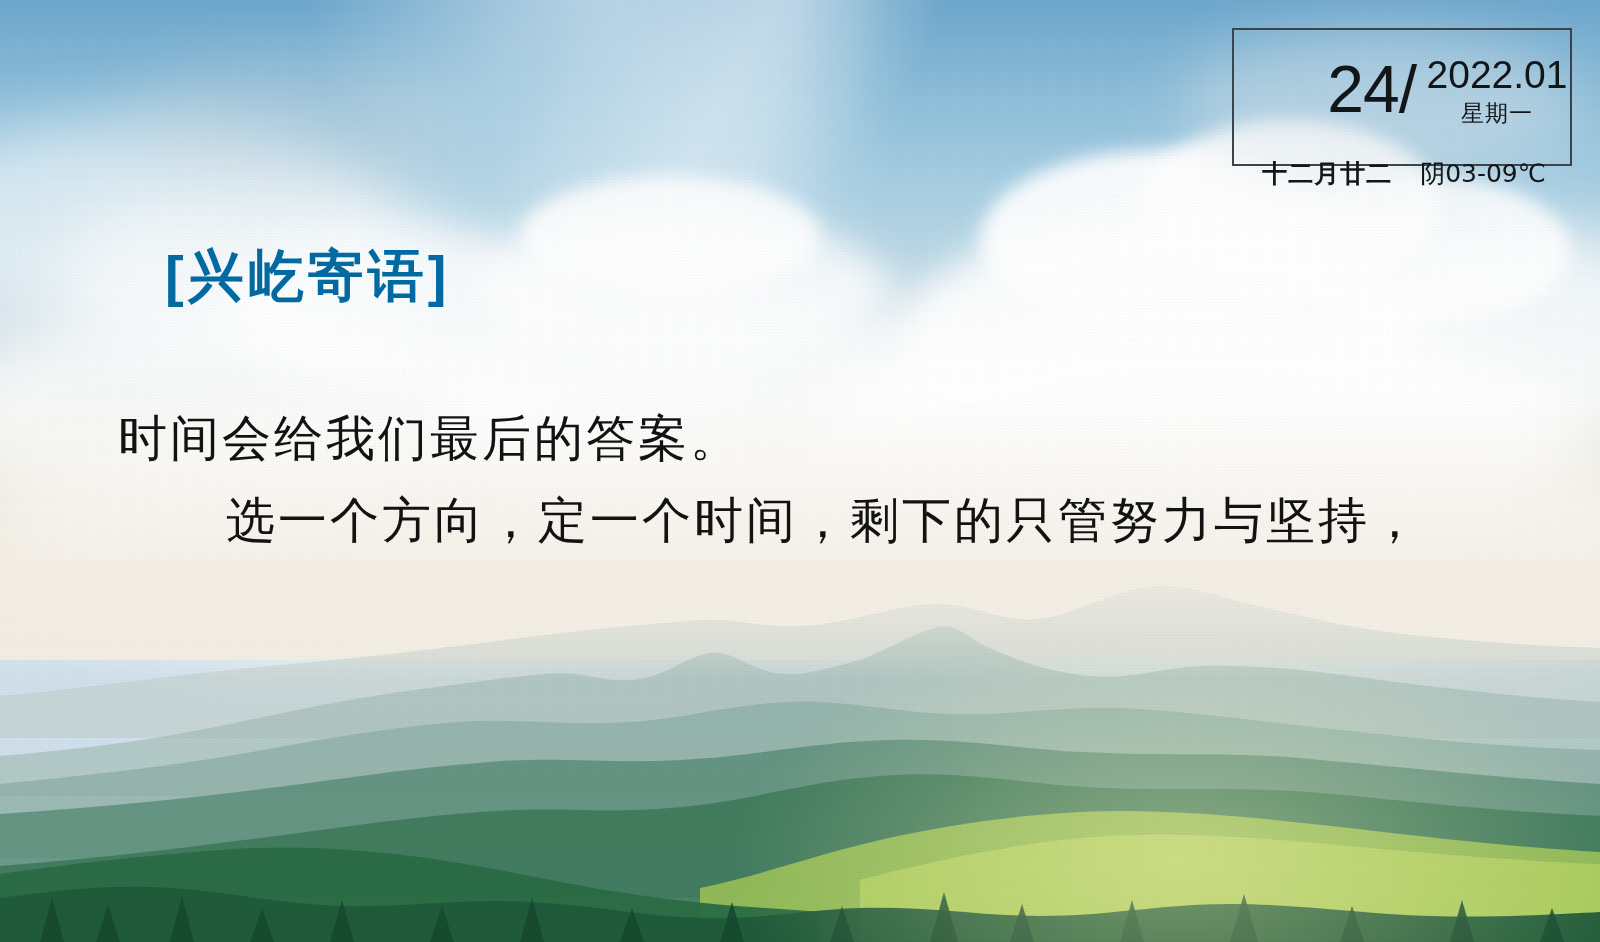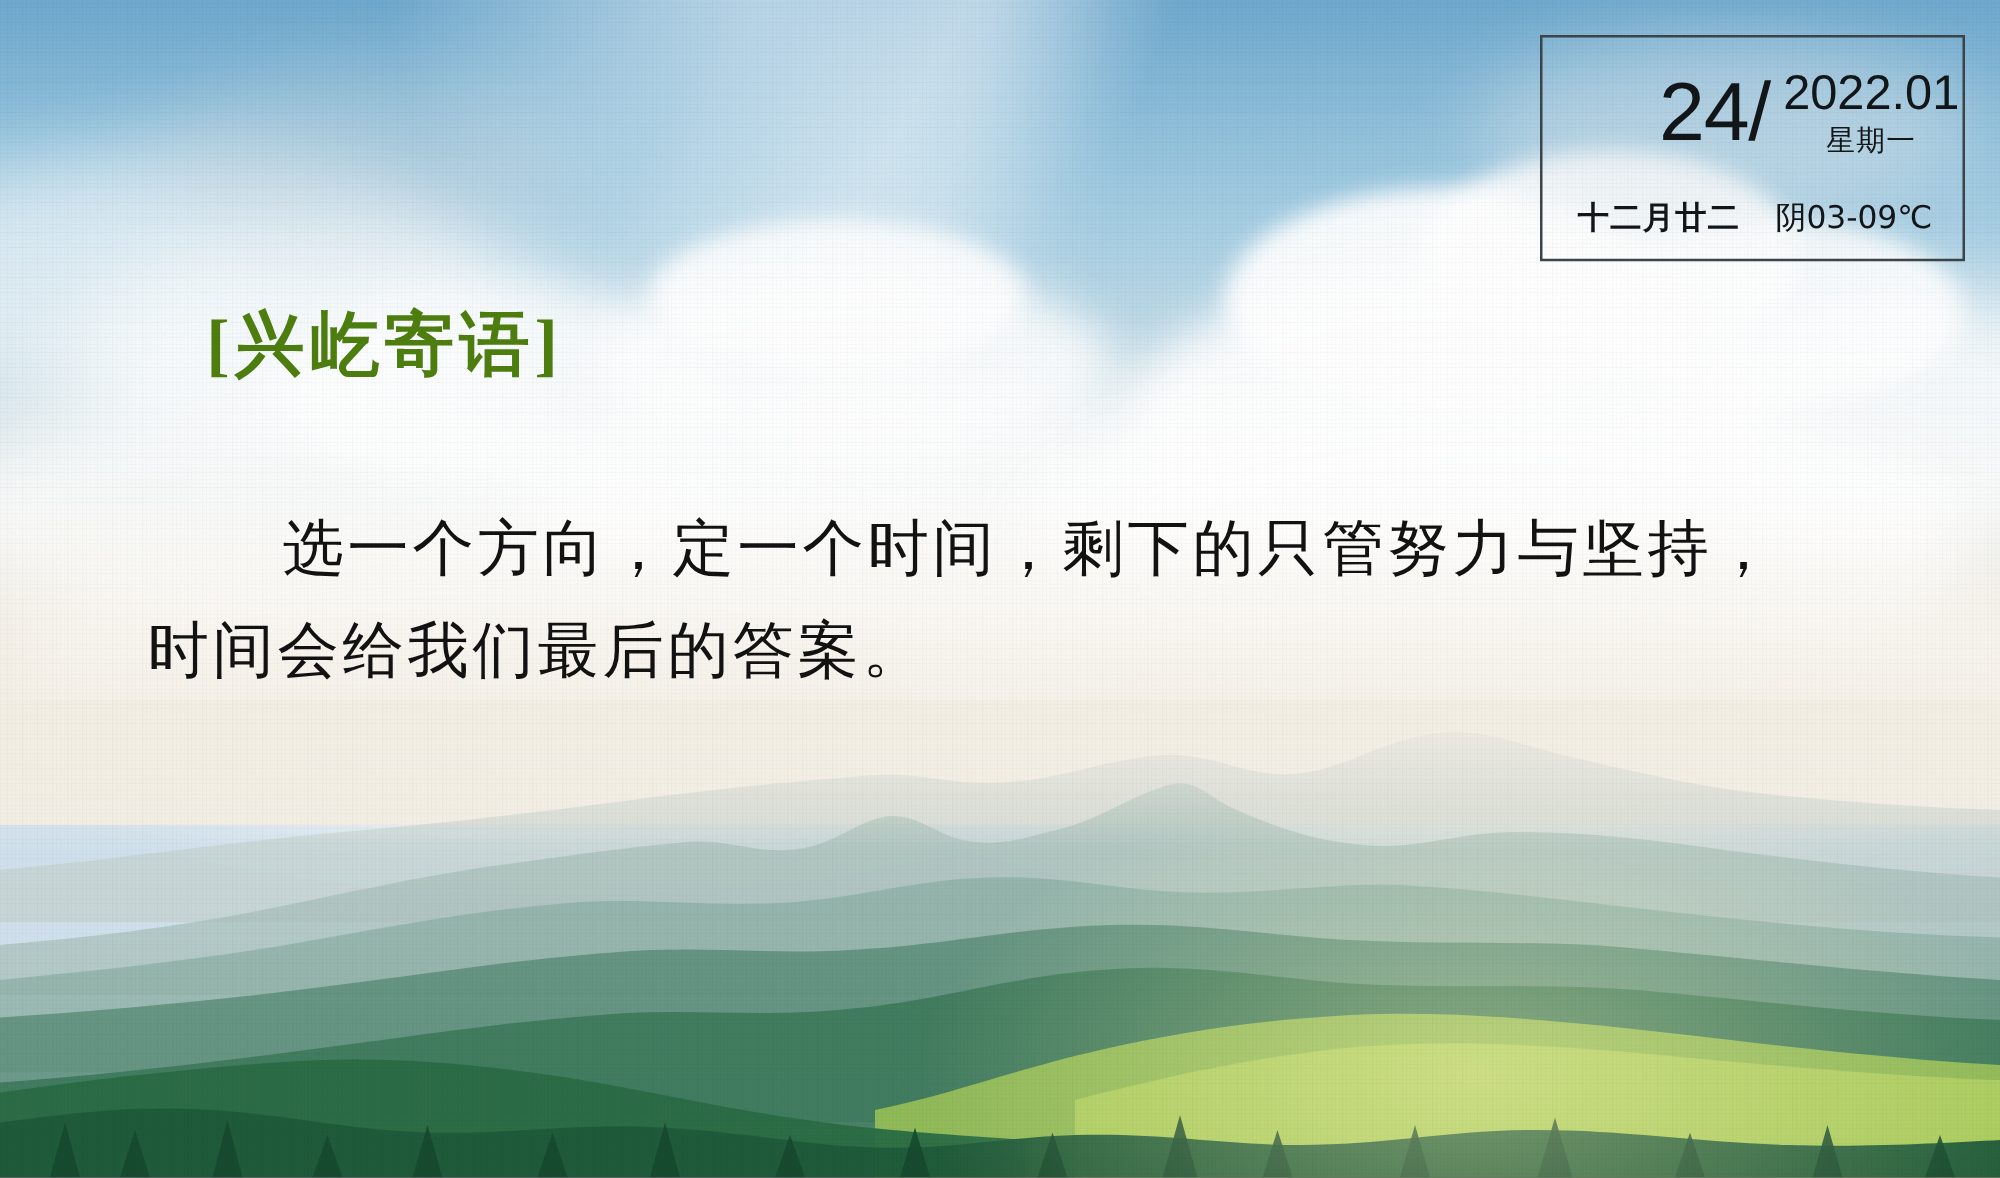--- a/index.html
+++ b/index.html
@@ -129,21 +129,21 @@
     line-height: 1;
     font-family: "DejaVu Sans", "Liberation Sans", sans-serif;
     text-shadow: 0 1px 0 rgba(255,255,255,0.35);
     white-space: nowrap;
   }
 
   
   .datecard {
     position: absolute;
     left: 1232px; top: 28px;
-    width: 340px; height: 181px;
+    width: 340px; height: 138px;
     border: 2px solid #3b4449;
     box-sizing: border-box;
     padding-left: 32px;
   }
   .dc-top {
     position: absolute;
     left: 0; top: 0;
     width: 340px; height: 118px;
     display: flex;
     align-items: center;
@@ -194,24 +194,24 @@
   }
   .dc-lunar { letter-spacing: 1px; font-weight: bold; }
   .dc-weather { letter-spacing: 0px; }
 
   
   .headline {
     position: absolute;
     left: 165px; top: 248px;
     font-size: 56px;
     font-weight: bold;
-    color: #4d7c0f;
+    color: #0369a1;
     letter-spacing: 4px;
     line-height: 1;
-    font-family: Liberation Serif, serif;
+    font-family: Liberation Sans, sans-serif;
     white-space: nowrap;
   }
   .quote {
     position: absolute;
     left: 118px; top: 398px;
     width: 1400px;
     color: #121212;
     font-size: 49px;
     line-height: 82px;
     letter-spacing: 3px;
@@ -355,17 +355,17 @@
     </div>
     <div class="dc-bottom">
       <span class="dc-lunar">十二月廿二</span>
       <span class="dc-weather">阴03-09℃</span>
     </div>
   </div>
 
   <div class="headline">[兴屹寄语]</div>
 
   <div class="quote">
+    <span class="ln">时间会给我们最后的答案。</span>
     <span class="ln first">选一个方向，定一个时间，剩下的只管努力与坚持，</span>
-    <span class="ln">时间会给我们最后的答案。</span>
   </div>
 
 </div>
 
 </body></html>

